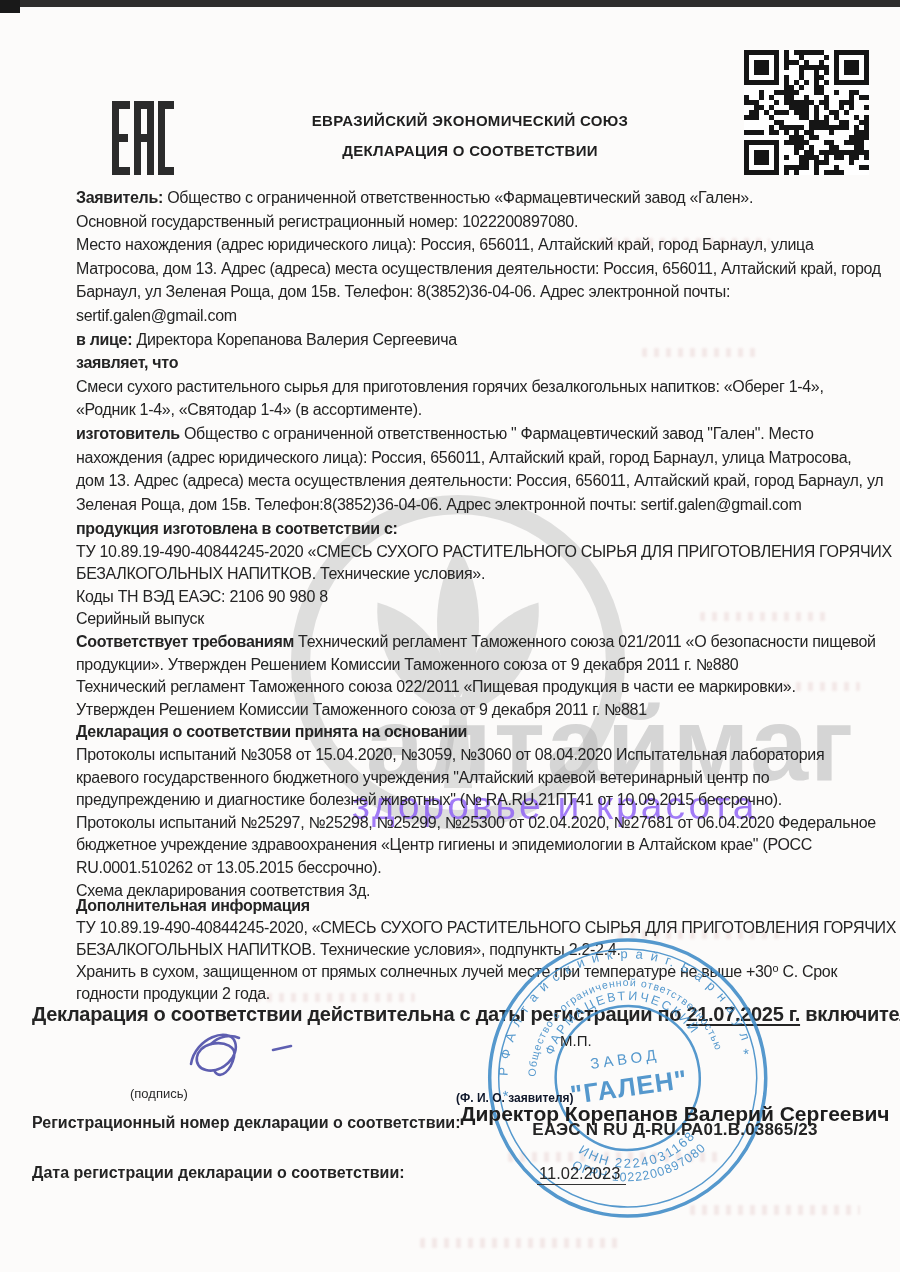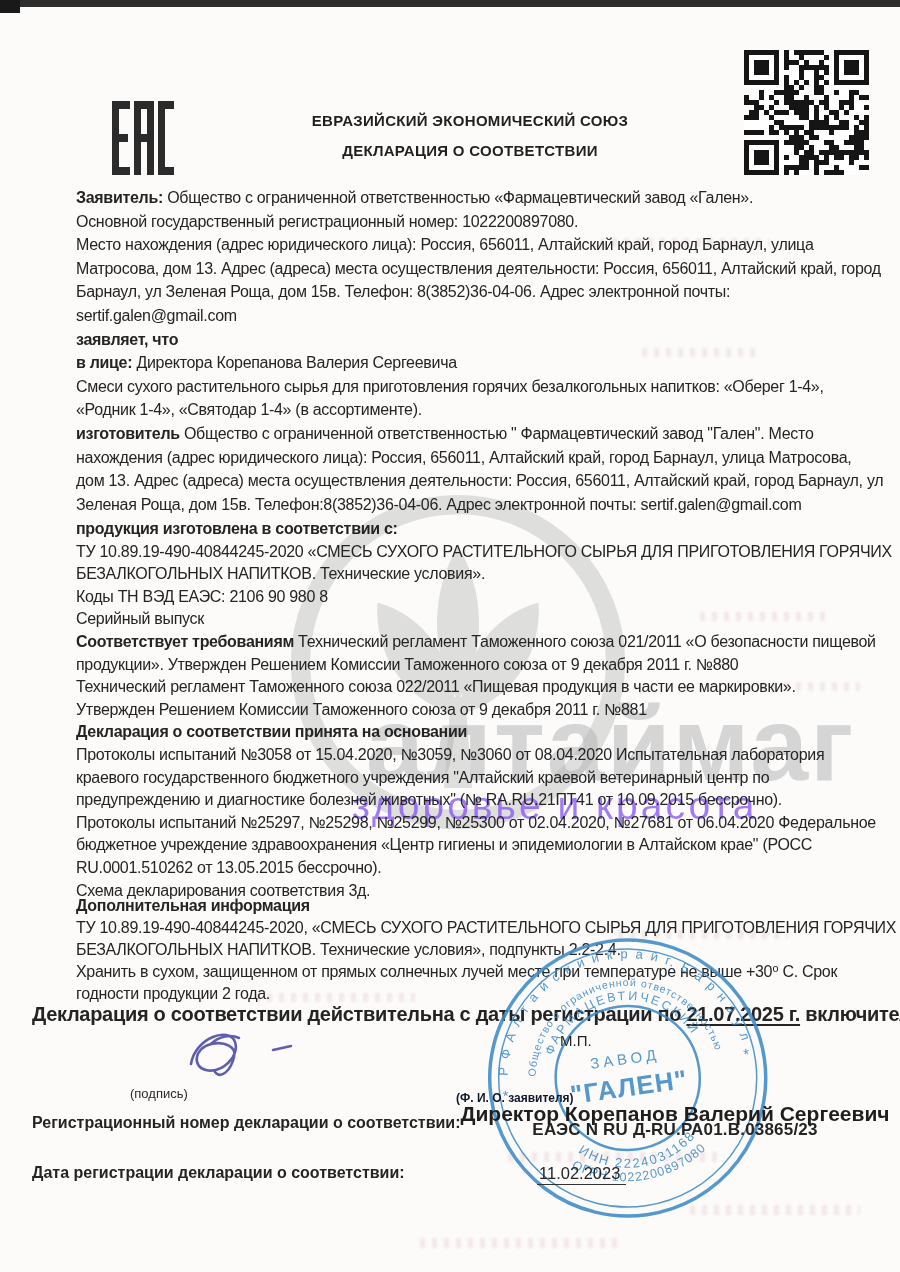--- a/index.html
+++ b/index.html
@@ -351,22 +351,22 @@
   <div class="gh" style="left:420px;top:1238px;width:200px;height:10px;"></div>
 
   <div class="lines ga" style="top:186px;">
 
   <div class="ln"><span class="b">Заявитель:</span><span> Общество с ограниченной ответственностью «Фармацевтический завод «Гален».</span></div>
       <div class="ln"><span class="b"></span><span>Основной государственный регистрационный номер: 1022200897080.</span></div>
       <div class="ln"><span class="b"></span><span>Место нахождения (адрес юридического лица): Россия, 656011, Алтайский край, город Барнаул, улица</span></div>
       <div class="ln"><span class="b"></span><span>Матросова, дом 13. Адрес (адреса) места осуществления деятельности: Россия, 656011, Алтайский край, город</span></div>
       <div class="ln"><span class="b"></span><span>Барнаул, ул Зеленая Роща, дом 15в. Телефон: 8(3852)36-04-06. Адрес электронной почты:</span></div>
       <div class="ln"><span class="b"></span><span>sertif.galen@gmail.com</span></div>
+      <div class="ln"><span class="b">в лице:</span><span> Директора Корепанова Валерия Сергеевича</span></div>
       <div class="ln"><span class="b">заявляет, что</span><span></span></div>
-      <div class="ln"><span class="b">в лице:</span><span> Директора Корепанова Валерия Сергеевича</span></div>
       <div class="ln"><span class="b"></span><span>Смеси сухого растительного сырья для приготовления горячих безалкогольных напитков: «Оберег 1-4»,</span></div>
       <div class="ln"><span class="b"></span><span>«Родник 1-4», «Святодар 1-4» (в ассортименте).</span></div>
       <div class="ln"><span class="b">изготовитель</span><span> Общество с ограниченной ответственностью " Фармацевтический завод "Гален". Место</span></div>
       <div class="ln"><span class="b"></span><span>нахождения (адрес юридического лица): Россия, 656011, Алтайский край, город Барнаул, улица Матросова,</span></div>
       <div class="ln"><span class="b"></span><span>дом 13. Адрес (адреса) места осуществления деятельности: Россия, 656011, Алтайский край, город Барнаул, ул</span></div>
       <div class="ln"><span class="b"></span><span>Зеленая Роща, дом 15в. Телефон:8(3852)36-04-06. Адрес электронной почты: sertif.galen@gmail.com</span></div>
     </div>
   <div class="lines gb" style="top:518px;">
 
   <div class="ln"><span class="b">продукция изготовлена в соответствии с:</span><span></span></div>

